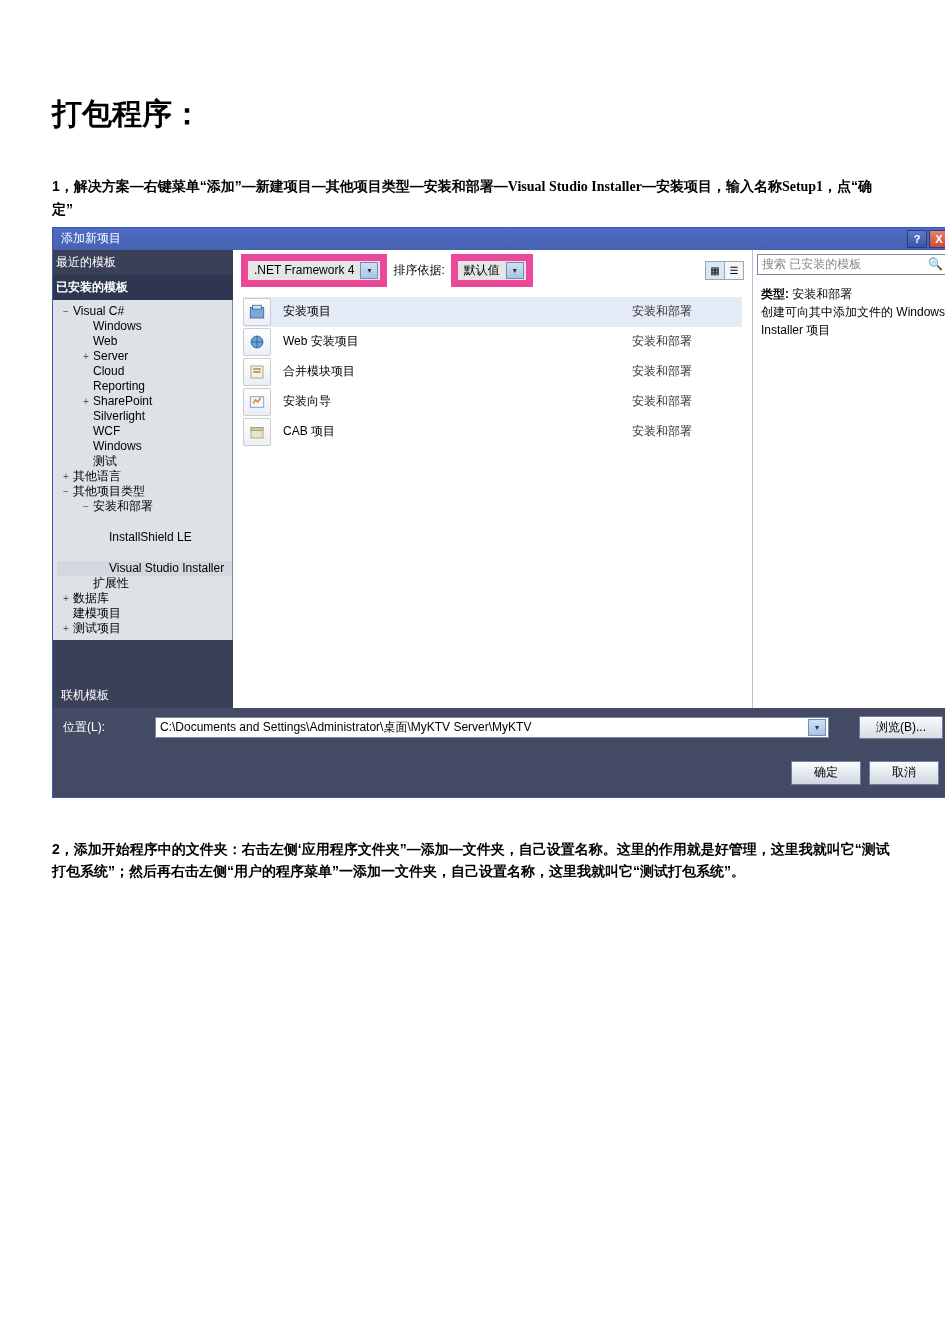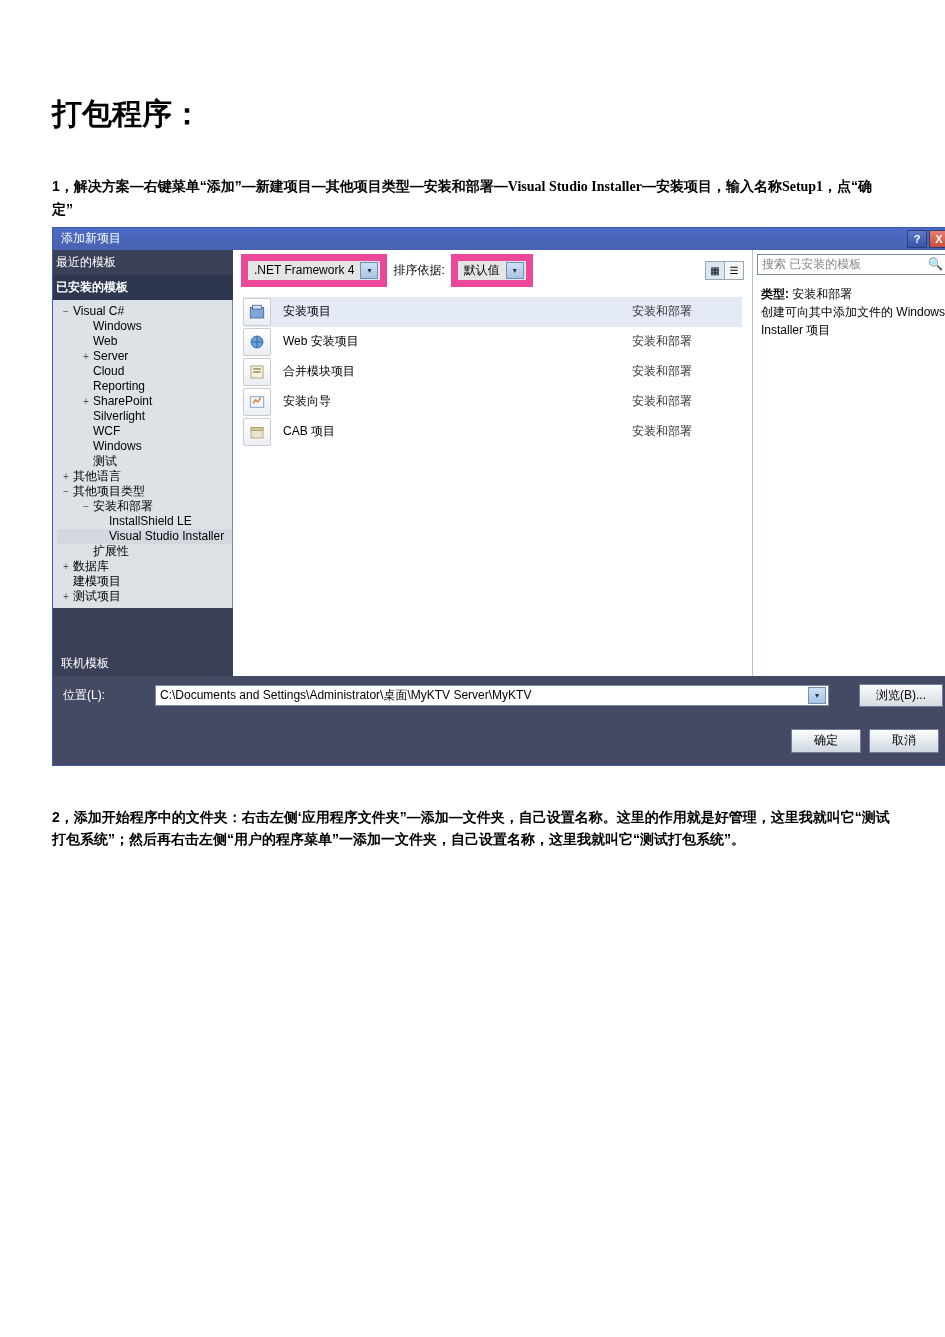--- a/index.html
+++ b/index.html
@@ -96,21 +96,21 @@
   .tree-item {
     display: flex;
     align-items: center;
     height: 15px;
     font-size: 12px;
     white-space: nowrap;
     padding-right: 4px;
   }
   .tree-item.level0 { padding-left: 4px; }
   .tree-item.level1 { padding-left: 24px; }
-  .tree-item.level2 { padding-left: 40px; }
+  .tree-item.level2 { padding-left: 40px; margin-top: 16px; }
   .tree-expander {
     width: 10px;
     display: inline-flex;
     font-size: 10px;
     color: #555;
     justify-content: center;
     margin-right: 2px;
   }
   .tree-item.selected {
     background: #d4d7de;

